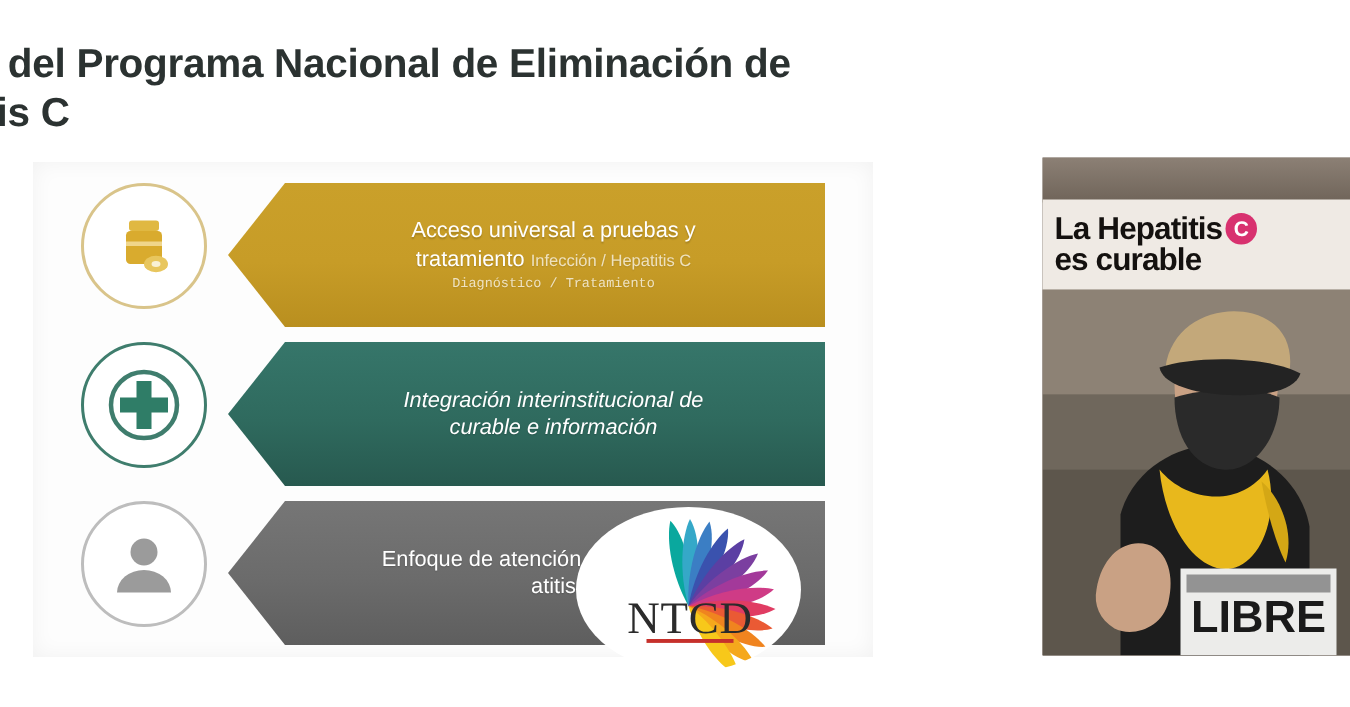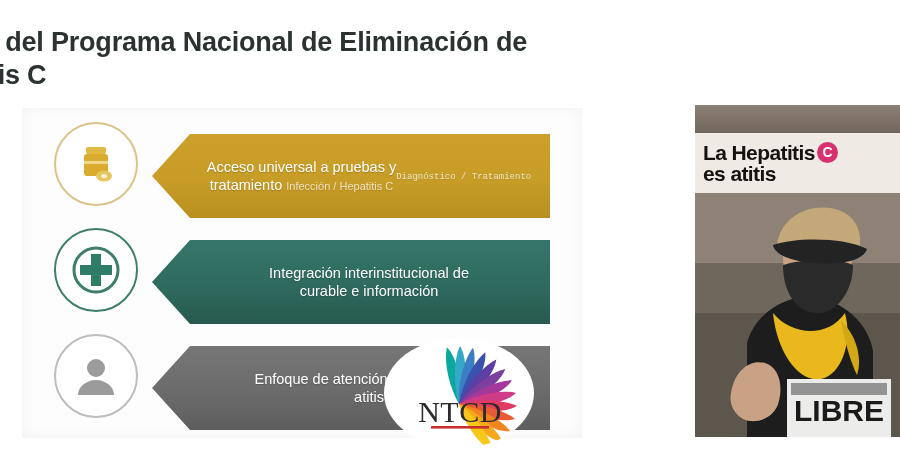--- a/index.html
+++ b/index.html
@@ -34,28 +34,28 @@
     display:flex;align-items:center;justify-content:center;
     box-sizing:border-box;
   }
   .badge.gold{border-color:#d9c48a;}
   .badge.green{border-color:#3f7d6d;}
   .badge.gray{border-color:#bdbdbd;}
   .badge svg{display:block;}
 
   
   .bar{
-    position:absolute;left:130px;width:398px;height:84px;top:4px;
+    position:absolute;left:130px;width:398px;height:96px;top:4px;
     -webkit-clip-path:polygon(0% 50%, 38px 0%, 100% 0%, 100% 100%, 38px 100%);
     clip-path:polygon(0% 50%, 38px 0%, 100% 0%, 100% 100%, 38px 100%);
-    display:flex;flex-direction:row;align-items:center;justify-content:center;
-    text-align:center;color:#ffffff;box-sizing:border-box;padding:6px 16px 6px 52px;margin-top:12px;
+    display:flex;flex-direction:column;align-items:center;justify-content:center;
+    text-align:center;color:#ffffff;box-sizing:border-box;padding:6px 16px 6px 52px;
   }
   .bar.gold{background:linear-gradient(180deg,#caa02a 0%,#c79c27 55%,#b98f1f 100%);}
-  .bar.green{background:linear-gradient(180deg,#36766a 0%,#2f6a5e 55%,#27594f 100%);}
+  .bar.green{background:linear-gradient(180deg,#36766a 0%,#2f6a5e 55%,#27594f 100%);font-style:italic;}
   .bar.gray{background:linear-gradient(180deg,#767676 0%,#6b6b6b 55%,#5e5e5e 100%);}
   .bar .main{
     font-size:14.5px;line-height:1.25;font-weight:400;
     text-shadow:0 1px 1px rgba(0,0,0,.18);
   }
   .bar .sub{
     font-size:9px;line-height:1.2;opacity:.72;margin-top:2px;
     text-shadow:0 1px 1px rgba(0,0,0,.12);
     font-family:Liberation Mono, monospace;
   }
@@ -210,21 +210,21 @@
 
   <div class="photo">
     <div class="wallTop"></div>
 
     <div class="banner">
       <div class="l1">
         <span>La Hepatitis</span>
         <span class="cbadge">C</span>
       </div>
       <div class="l2">
-        <span>es atitis</span>
+        <span>es curable</span>
       </div>
     </div>
 
     <div class="scene">
       <svg width="210" height="244" viewBox="0 0 210 244" aria-hidden="true">
 
         <rect x="0" y="0" width="210" height="244" fill="#7d7266"></rect>
         <rect x="0" y="0" width="210" height="70" fill="#8d8275"></rect>
         <rect x="0" y="70" width="210" height="50" fill="#6f675c"></rect>
         <rect x="0" y="120" width="210" height="124" fill="#5d564c"></rect>

